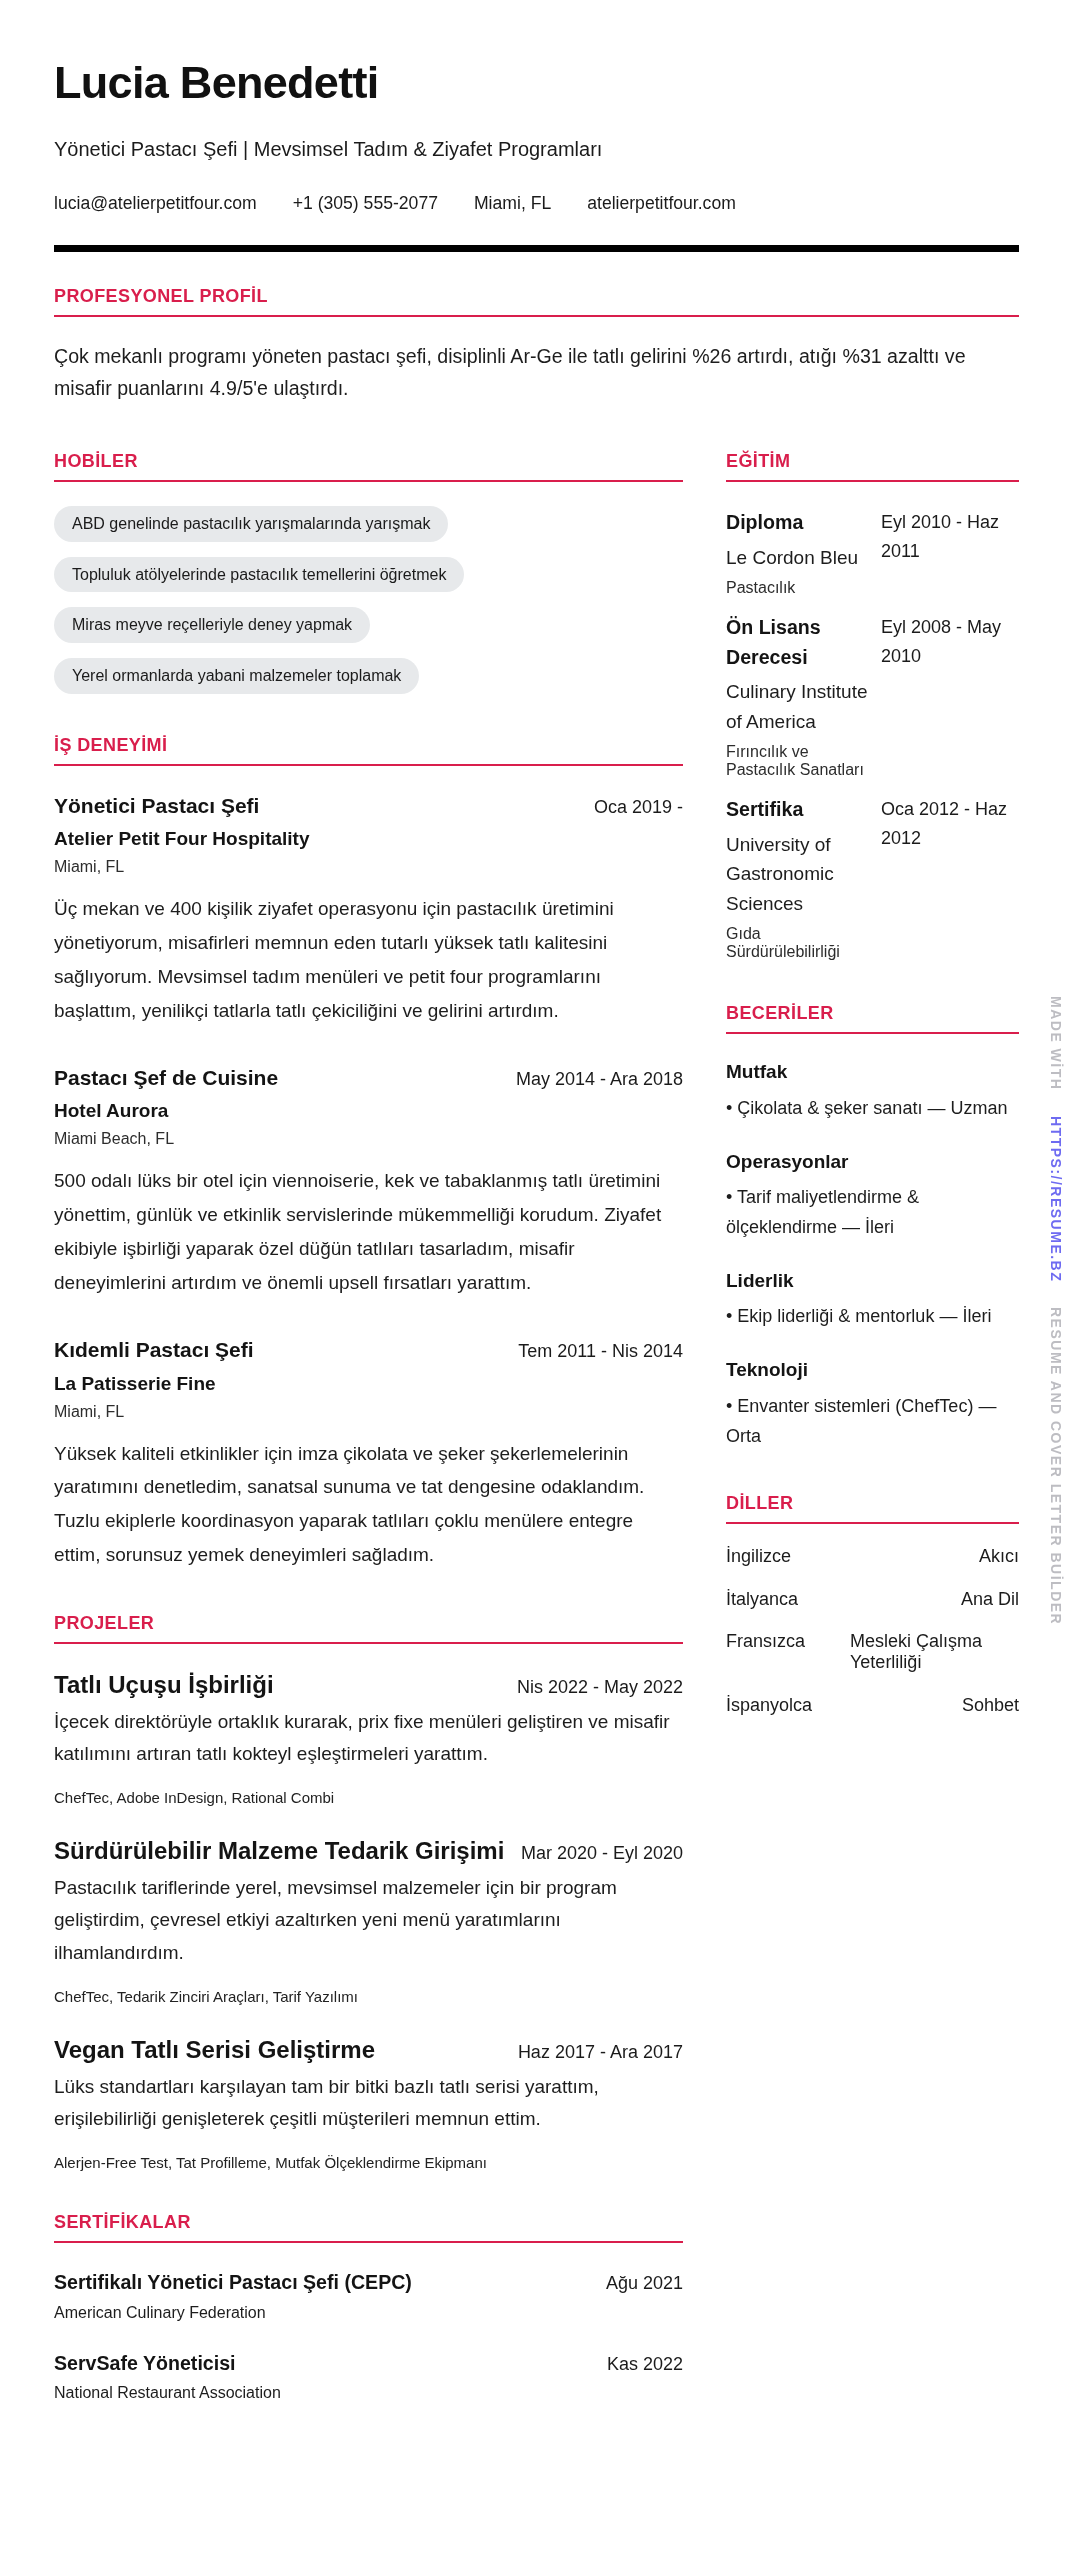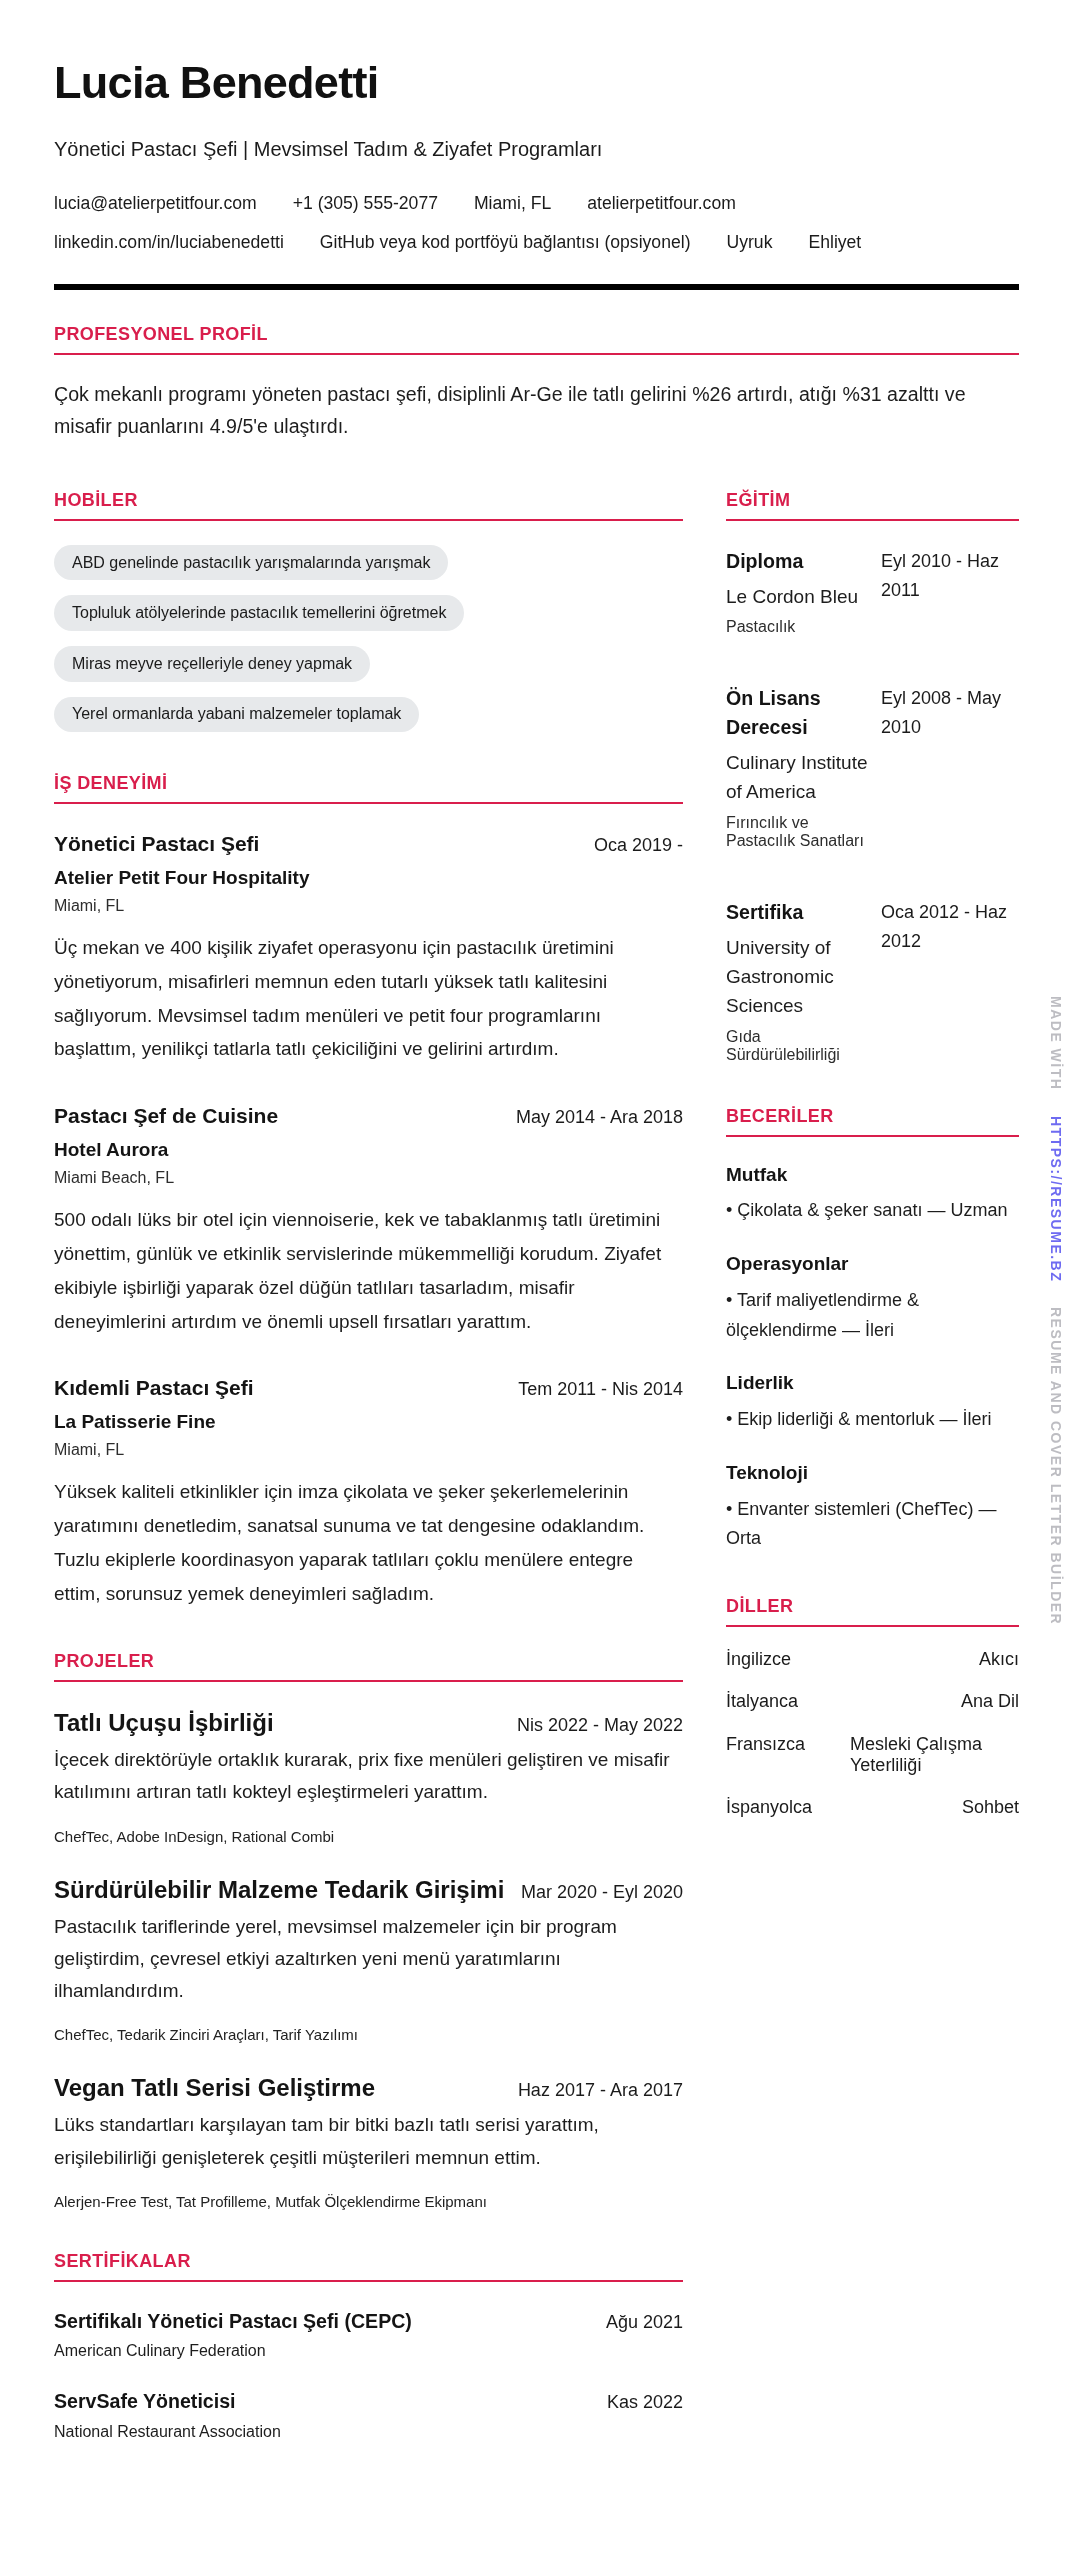--- a/index.html
+++ b/index.html
@@ -62,21 +62,21 @@
   .proj-tools{font-size:15px;margin-top:9.5px;color:#222;}
 
   
   .cert{margin-top:28px;}
   .cert + .cert{margin-top:30px;}
   .cert-title{font-size:19.6px;font-weight:700;color:#141414;}
   .cert-org{font-size:16px;margin-top:9.5px;color:#1d1d1d;}
 
   
   .edu{margin-top:26px;display:flex;justify-content:space-between;gap:12px;}
-  .edu + .edu{margin-top:48px;}
+  .edu + .edu{margin-top:16px;}
   .edu-main{min-width:0;}
   .edu-degree{font-size:19.6px;font-weight:700;line-height:1.5;color:#141414;}
   .edu-school{font-size:19px;line-height:1.55;margin-top:5.4px;color:#1d1d1d;}
   .edu-field{font-size:16px;margin-top:6.8px;color:#2d2d2d;}
   .edu-dates{font-size:18px;line-height:1.6;flex:0 0 auto;max-width:138px;text-align:left;color:#1b1b1b;}
 
   
   .skill{margin-top:27px;}
   .skill-cat{font-size:19px;font-weight:700;color:#141414;}
   .skill-detail{font-size:18px;line-height:1.65;margin-top:10.8px;color:#1d1d1d;}
@@ -106,26 +106,20 @@
   <header>
     <h1 class="name">Lucia Benedetti</h1>
     <div class="subtitle">Yönetici Pastacı Şefi | Mevsimsel Tadım &amp; Ziyafet Programları</div>
 
     <div class="contact-row first">
       <span>lucia@atelierpetitfour.com</span>
       <span>+1 (305) 555-2077</span>
       <span>Miami, FL</span>
       <span>atelierpetitfour.com</span>
     </div>
-    <div class="contact-row second">
-      <span>linkedin.com/in/luciabenedetti</span>
-      <span>GitHub veya kod portföyü bağlantısı (opsiyonel)</span>
-      <span>Uyruk</span>
-      <span>Ehliyet</span>
-    </div>
 
     <div class="top-rule"></div>
   </header>
 
   <section class="profile-section section">
     <div class="section-head">PROFESYONEL PROFİL</div>
     <p class="profile-text">Çok mekanlı programı yöneten pastacı şefi, disiplinli Ar-Ge ile tatlı gelirini %26 artırdı, atığı %31 azalttı ve misafir puanlarını 4.9/5'e ulaştırdı.</p>
   </section>
 
   <div class="columns">

